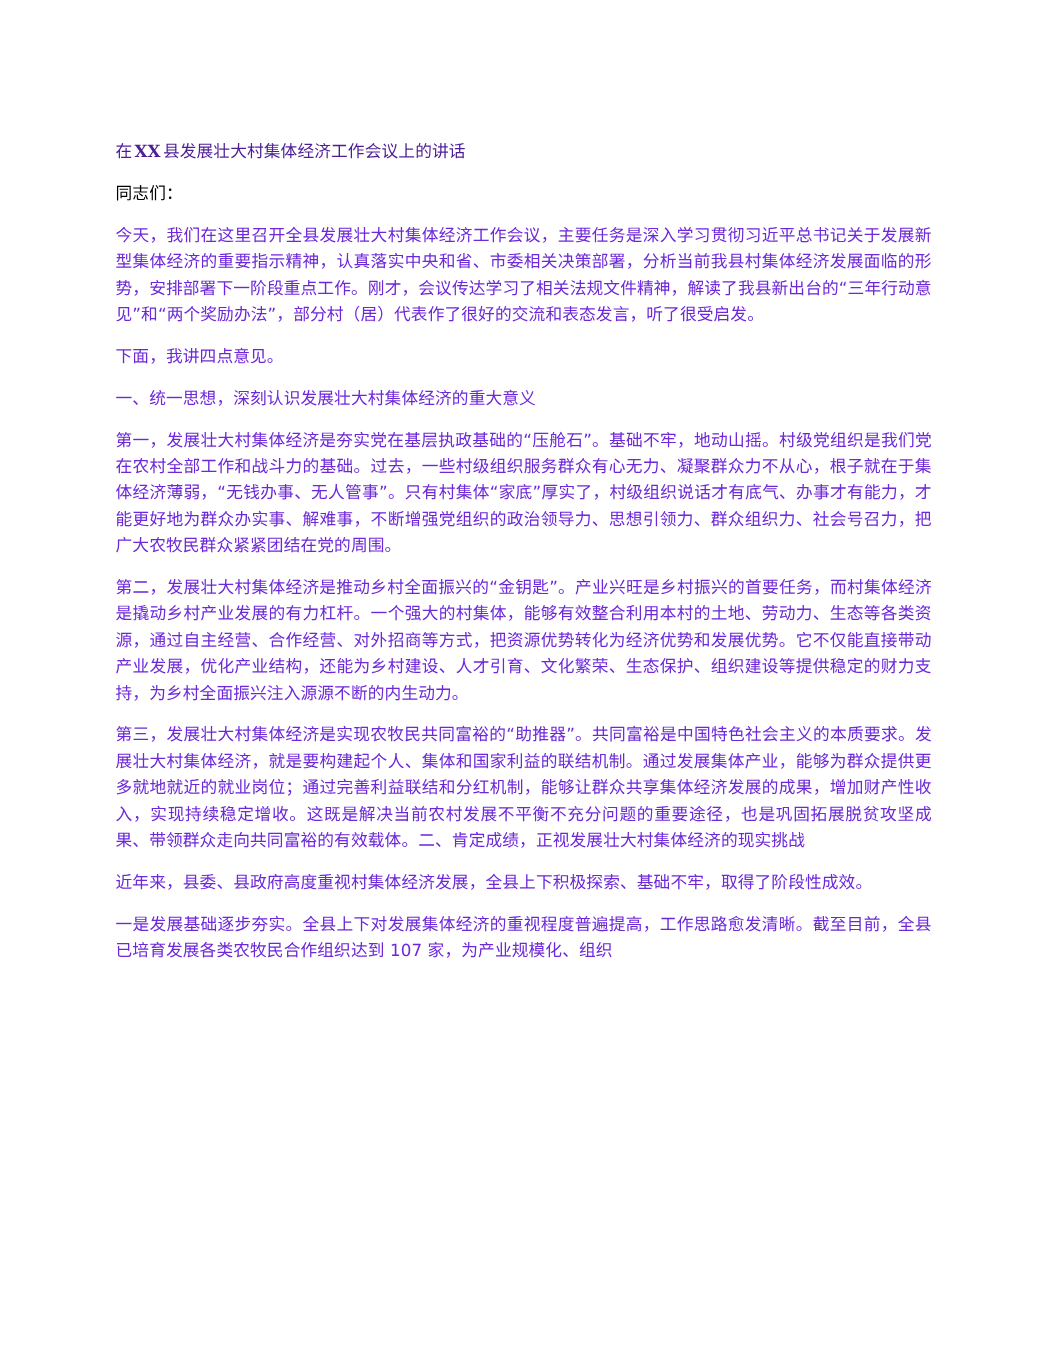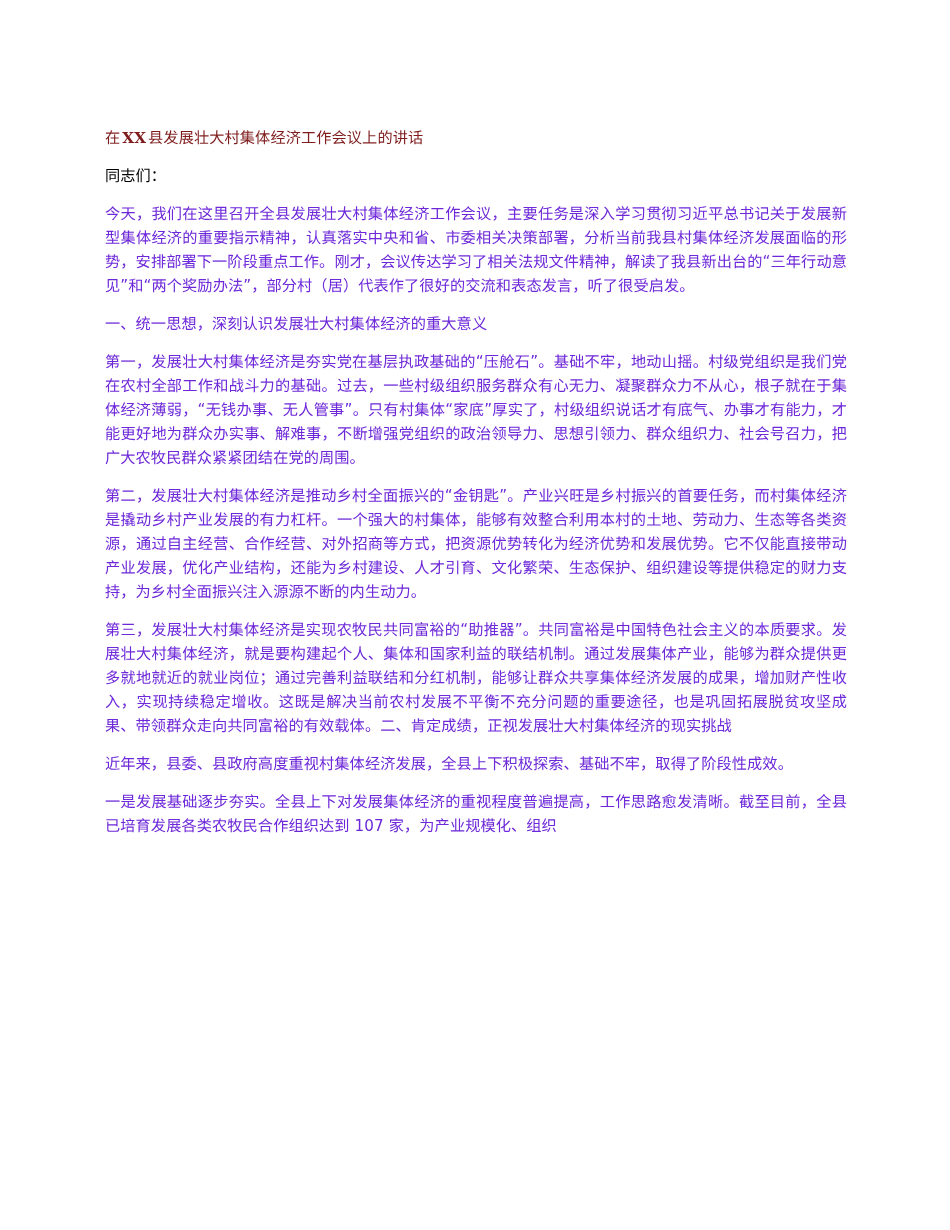--- a/index.html
+++ b/index.html
@@ -38,21 +38,21 @@
     color: #6d28d9;
   }
   .para:last-child {
     margin-bottom: 16px;
   }
   .doc-title {
     font-size: 15.2px;
     line-height: 24px;
     margin: 0 0 14px 0;
     font-weight: 400;
-    color: #7f1d1d;
+    color: #4c1d95;
     letter-spacing: 0.1px;
   }
   .doc-title .mark {
     font-family: "DejaVu Serif", "Liberation Serif", serif;
     font-weight: 700;
     padding: 0 2px;
   }
   .salutation {
     font-size: 15.2px;
     line-height: 24px;
@@ -76,20 +76,21 @@
 
     <div class="doc-title">
       <span>在</span><span class="mark">XX</span><span>县发展壮大村集体经济工作会议上的讲话</span>
     </div>
 
     <div class="salutation">同志们：</div>
 
     <p class="para">今天，我们在这里召开全县发展壮大村集体经济工作会议，主要任务是深入学习贯彻习近平总书记关于发展新型集体经济的重要指示精神，认真落实中央和省、市委相关决策部署，分析当前我县村集体经济发展面临的形势，安排部署下一阶段重点工作。刚才，会议传达学习了相关法规文件精神，解读了我县新出台的“三年行动意见”和“两个奖励办法”，部分村（居）代表作了很好的交流和表态发言，听了很受启发。</p>
 
 
+    <p class="para">下面，我讲四点意见。</p>
 
     <p class="section-heading">一、统一思想，深刻认识发展壮大村集体经济的重大意义</p>
 
 
     <p class="para">第一，发展壮大村集体经济是夯实党在基层执政基础的“压舱石”。基础不牢，地动山摇。村级党组织是我们党在农村全部工作和战斗力的基础。过去，一些村级组织服务群众有心无力、凝聚群众力不从心，根子就在于集体经济薄弱，“无钱办事、无人管事”。只有村集体“家底”厚实了，村级组织说话才有底气、办事才有能力，才能更好地为群众办实事、解难事，不断增强党组织的政治领导力、思想引领力、群众组织力、社会号召力，把广大农牧民群众紧紧团结在党的周围。</p>
 
     <p class="para">第二，发展壮大村集体经济是推动乡村全面振兴的“金钥匙”。产业兴旺是乡村振兴的首要任务，而村集体经济是撬动乡村产业发展的有力杠杆。一个强大的村集体，能够有效整合利用本村的土地、劳动力、生态等各类资源，通过自主经营、合作经营、对外招商等方式，把资源优势转化为经济优势和发展优势。它不仅能直接带动产业发展，优化产业结构，还能为乡村建设、人才引育、文化繁荣、生态保护、组织建设等提供稳定的财力支持，为乡村全面振兴注入源源不断的内生动力。</p>
 
     <p class="para">第三，发展壮大村集体经济是实现农牧民共同富裕的“助推器”。共同富裕是中国特色社会主义的本质要求。发展壮大村集体经济，就是要构建起个人、集体和国家利益的联结机制。通过发展集体产业，能够为群众提供更多就地就近的就业岗位；通过完善利益联结和分红机制，能够让群众共享集体经济发展的成果，增加财产性收入，实现持续稳定增收。这既是解决当前农村发展不平衡不充分问题的重要途径，也是巩固拓展脱贫攻坚成果、带领群众走向共同富裕的有效载体。二、肯定成绩，正视发展壮大村集体经济的现实挑战</p>
 

